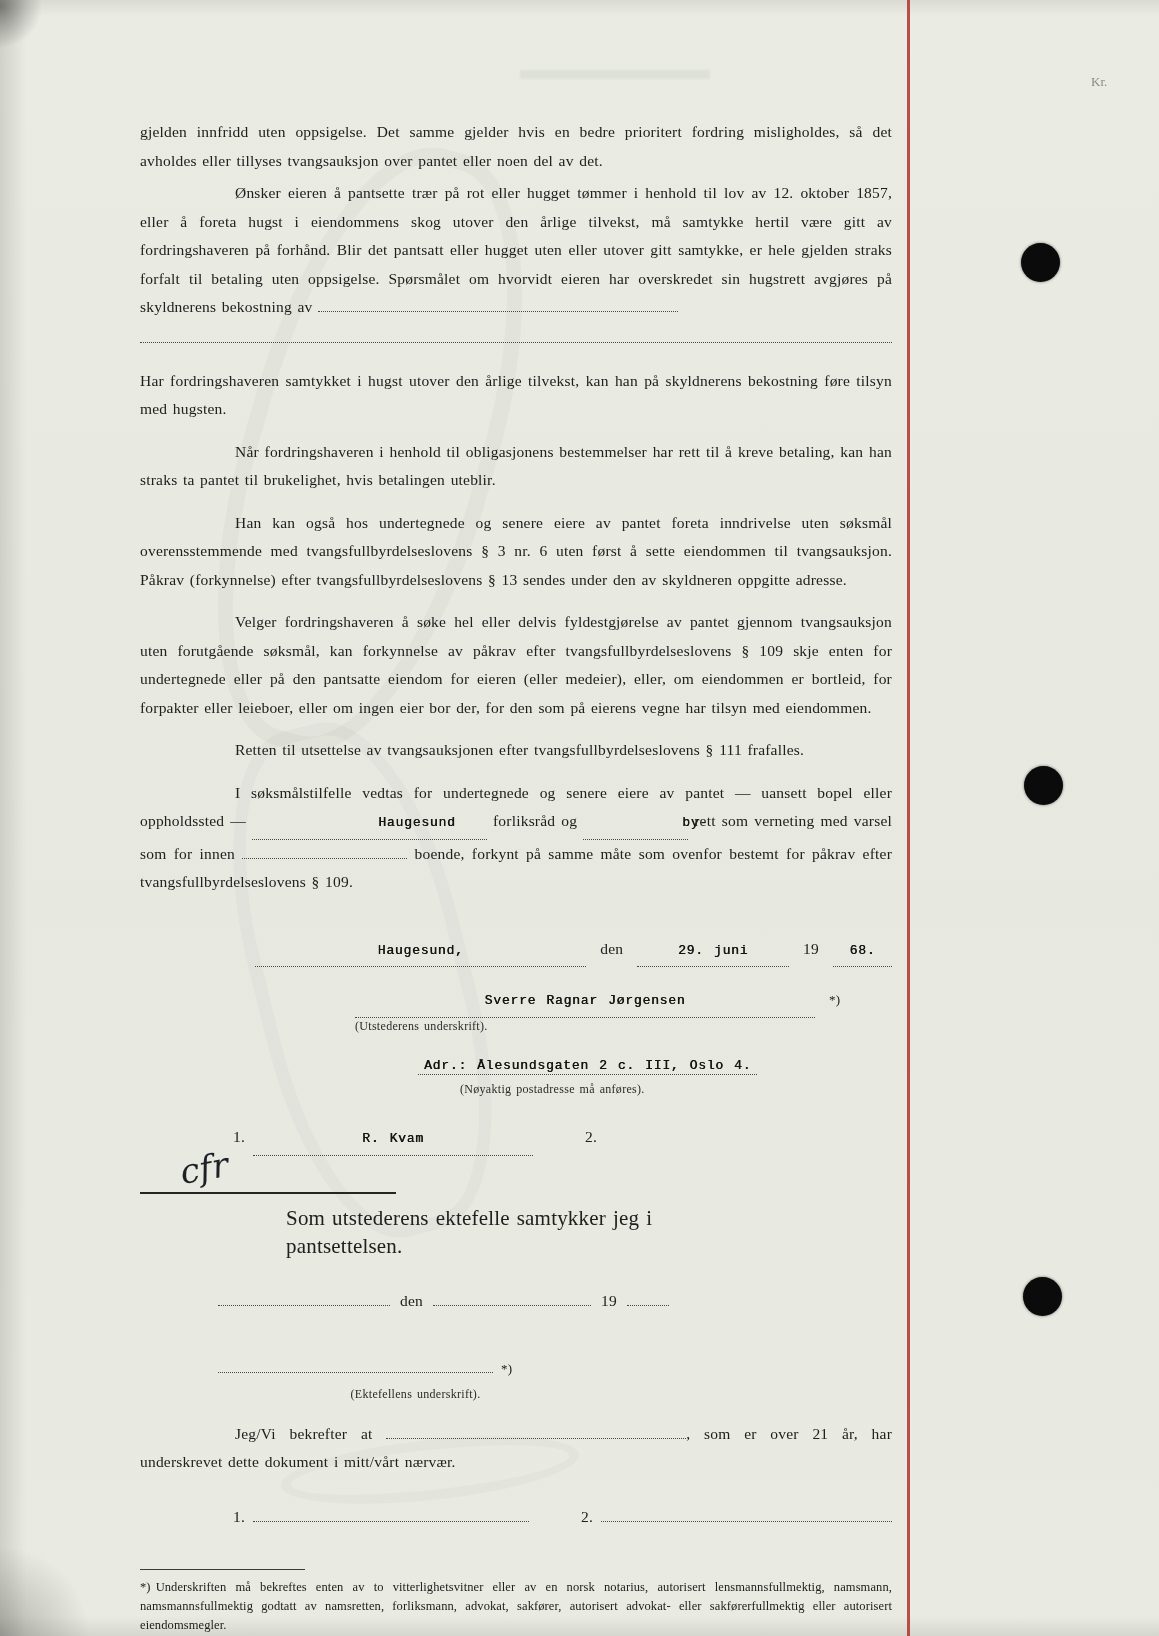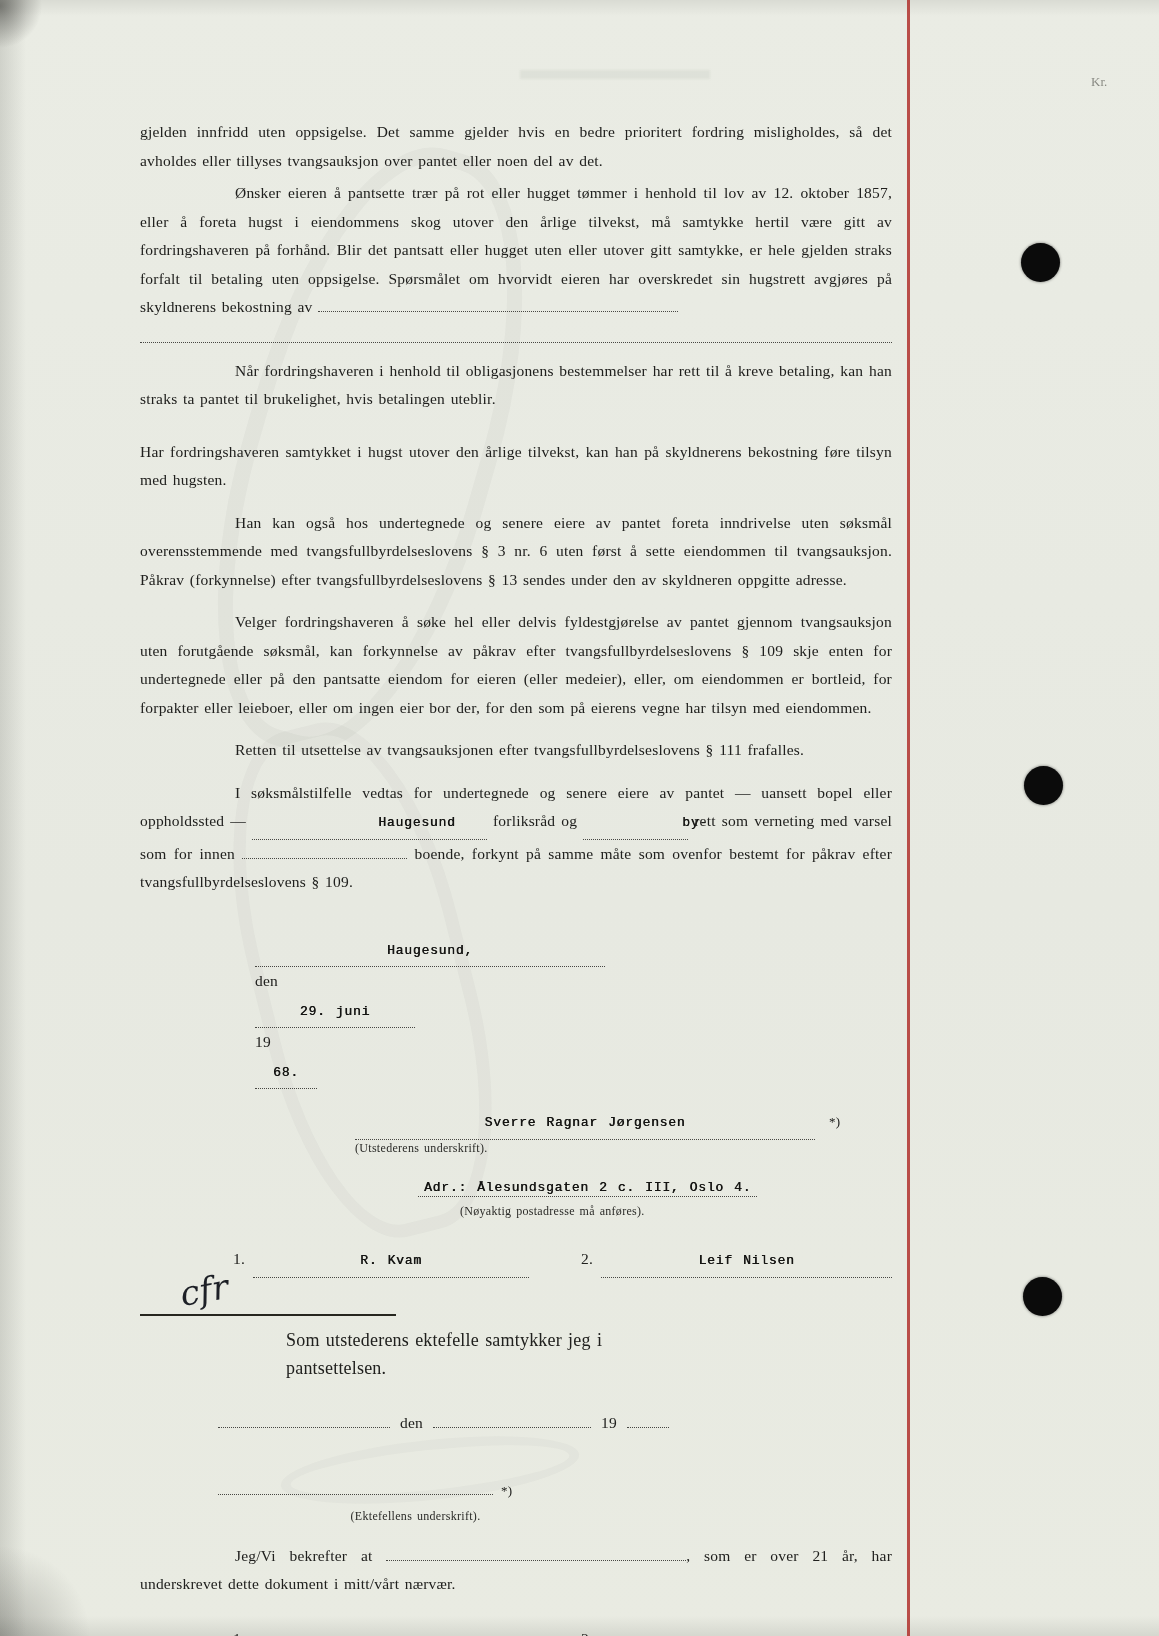--- a/index.html
+++ b/index.html
@@ -40,21 +40,21 @@
   .mt18 { margin-top:18px; }
   .mt24 { margin-top:24px; }
   .mt30 { margin-top:30px; }
 
   .fill { display:inline-block; border-bottom:1.5px dotted #474743; text-align:center; padding:0 4px 1px; vertical-align:baseline; }
   .dotline { border-bottom:1.5px dotted #474743; height:0; margin-top:20px; }
 
   .typed { font-family:"Liberation Mono","DejaVu Sans Mono",monospace; font-size:13px; letter-spacing:.8px; color:#141412; white-space:nowrap; text-shadow:.4px 0 0 currentColor; }
 
   .sig-row { display:flex; align-items:baseline; column-gap:14px; }
-  .date-row { margin-top:38px; margin-left:115px;flex-direction:column; }
+  .date-row { margin-top:38px; margin-left:115px; }
   .name-row { margin-top:18px; margin-left:215px; }
   .ref { font-size:13px; }
   .cap { font-size:12px; letter-spacing:.3px; color:#2b2b28; line-height:16px; }
   .cap-sign { margin-left:215px; width:460px; text-align:left; }
   .addr-row { margin-top:16px; margin-left:278px; }
   .addr-fill { border-bottom:1.5px dotted #474743; padding:0 6px 1px; }
   .cap-addr { margin-left:320px; width:300px; text-align:left; margin-top:1px; }
 
   .w1p { position:relative; }
   .pen-stroke { position:absolute; left:176px; top:22px; width:46px; height:3px; background:#2f4da8; border-radius:2px; transform:rotate(-38deg); opacity:.85; }
@@ -63,21 +63,21 @@
   .num { margin-right:8px; }
   .num-gap { margin-left:52px; }
 
   .divider-wrap { position:relative; margin-top:36px; height:2px; }
   .divider { width:256px; border-top:2px solid #26261f; }
   .cfr { position:absolute; left:40px; top:-38px; font-family:"DejaVu Serif",serif; font-style:italic; font-size:34px; color:#1d2026; transform:rotate(-10deg); }
 
   .spouse-row { display:flex; margin-top:10px; }
   .spouse-left { width:212px; font-size:13.5px; line-height:20px; }
   .spouse-right { margin-left:78px; width:462px; }
-  .consent { font-size:18px; margin-left:68px; text-indent:0; }
+  .consent { font-size:21px; margin-left:68px; text-indent:0; }
   .den-row { display:flex; align-items:baseline; column-gap:10px; margin-top:26px; }
   .ref-row { display:flex; align-items:baseline; column-gap:8px; margin-top:40px; }
   .cap-spouse { margin-left:60px; width:275px; text-align:center; margin-top:2px; }
 
   .footnote { margin-top:38px; }
   .fn-rule { width:165px; border-top:1.2px solid #3c3c38; margin-bottom:8px; }
   .fn-text { font-size:12.5px; line-height:19px; text-align:justify; letter-spacing:.1px; word-spacing:1px; }
   .fn-marker { margin-right:5px; }
 </style>
 </head>
@@ -97,23 +97,23 @@
   <div class="kr">Kr.</div>
 
   <div class="content">
 
     <p class="para">gjelden innfridd uten oppsigelse. Det samme gjelder hvis en bedre prioritert fordring misligholdes, så det avholdes eller tillyses tvangsauksjon over pantet eller noen del av det.</p>
 
     <p class="para ind mt4"><span>Ønsker eieren å pantsette trær på rot eller hugget tømmer i henhold til lov av 12. oktober 1857, eller å foreta hugst i eiendommens skog utover den årlige tilvekst, må samtykke hertil være gitt av fordringshaveren på forhånd. Blir det pantsatt eller hugget uten eller utover gitt samtykke, er hele gjelden straks forfalt til betaling uten oppsigelse. Spørsmålet om hvorvidt eieren har overskredet sin hugstrett avgjøres på skyldnerens bekostning av</span>
       <span class="fill" style="width:360px"></span></p>
     <div class="dotline"></div>
 
+    <p class="para mt24">Har fordringshaveren samtykket i hugst utover den årlige tilvekst, kan han på skyldnerens bekostning føre tilsyn med hugsten.</p>
+
     <p class="para ind mt14">Når fordringshaveren i henhold til obligasjonens bestemmelser har rett til å kreve betaling, kan han straks ta pantet til brukelighet, hvis betalingen uteblir.</p>
-
-    <p class="para mt24">Har fordringshaveren samtykket i hugst utover den årlige tilvekst, kan han på skyldnerens bekostning føre tilsyn med hugsten.</p>
 
     <p class="para ind mt14">Han kan også hos undertegnede og senere eiere av pantet foreta inndrivelse uten søksmål overensstemmende med tvangsfullbyrdelseslovens § 3 nr. 6 uten først å sette eiendommen til tvangsauksjon. Påkrav (forkynnelse) efter tvangsfullbyrdelseslovens § 13 sendes under den av skyldneren oppgitte adresse.</p>
 
     <p class="para ind mt14">Velger fordringshaveren å søke hel eller delvis fyldestgjørelse av pantet gjennom tvangsauksjon uten forutgående søksmål, kan forkynnelse av påkrav efter tvangsfullbyrdelseslovens § 109 skje enten for undertegnede eller på den pantsatte eiendom for eieren (eller medeier), eller, om eiendommen er bortleid, for forpakter eller leieboer, eller om ingen eier bor der, for den som på eierens vegne har tilsyn med eiendommen.</p>
 
     <p class="para ind mt14">Retten til utsettelse av tvangsauksjonen efter tvangsfullbyrdelseslovens § 111 frafalles.</p>
 
     <p class="para ind mt14"><span>I søksmålstilfelle vedtas for undertegnede og senere eiere av pantet — uansett bopel eller oppholdssted —</span>
       <span class="fill" style="width:235px"><span class="typed">Haugesund</span></span>
       <span>forliksråd og</span>
@@ -139,21 +139,20 @@
     <div class="addr-row">
       <span class="typed addr-fill">Adr.: Ålesundsgaten 2 c. III, Oslo 4.</span>
     </div>
     <div class="cap cap-addr">(Nøyaktig postadresse må anføres).</div>
 
 
     <div class="num-row">
       <span class="num">1.</span>
       <span class="fill" style="width:280px"><span class="typed">R. Kvam</span></span>
       <span class="num num-gap">2.</span>
-      <span class="fill" style="width:295px"><span class="typed">Leif Nilsen</span></span>
     </div>
 
     <div class="divider-wrap">
       <div class="divider"></div>
       <div class="cfr">cfr</div>
     </div>
 
     <div class="spouse-row">
       <div class="spouse-right">
         <p class="consent">Som utstederens ektefelle samtykker jeg i pantsettelsen.</p>

